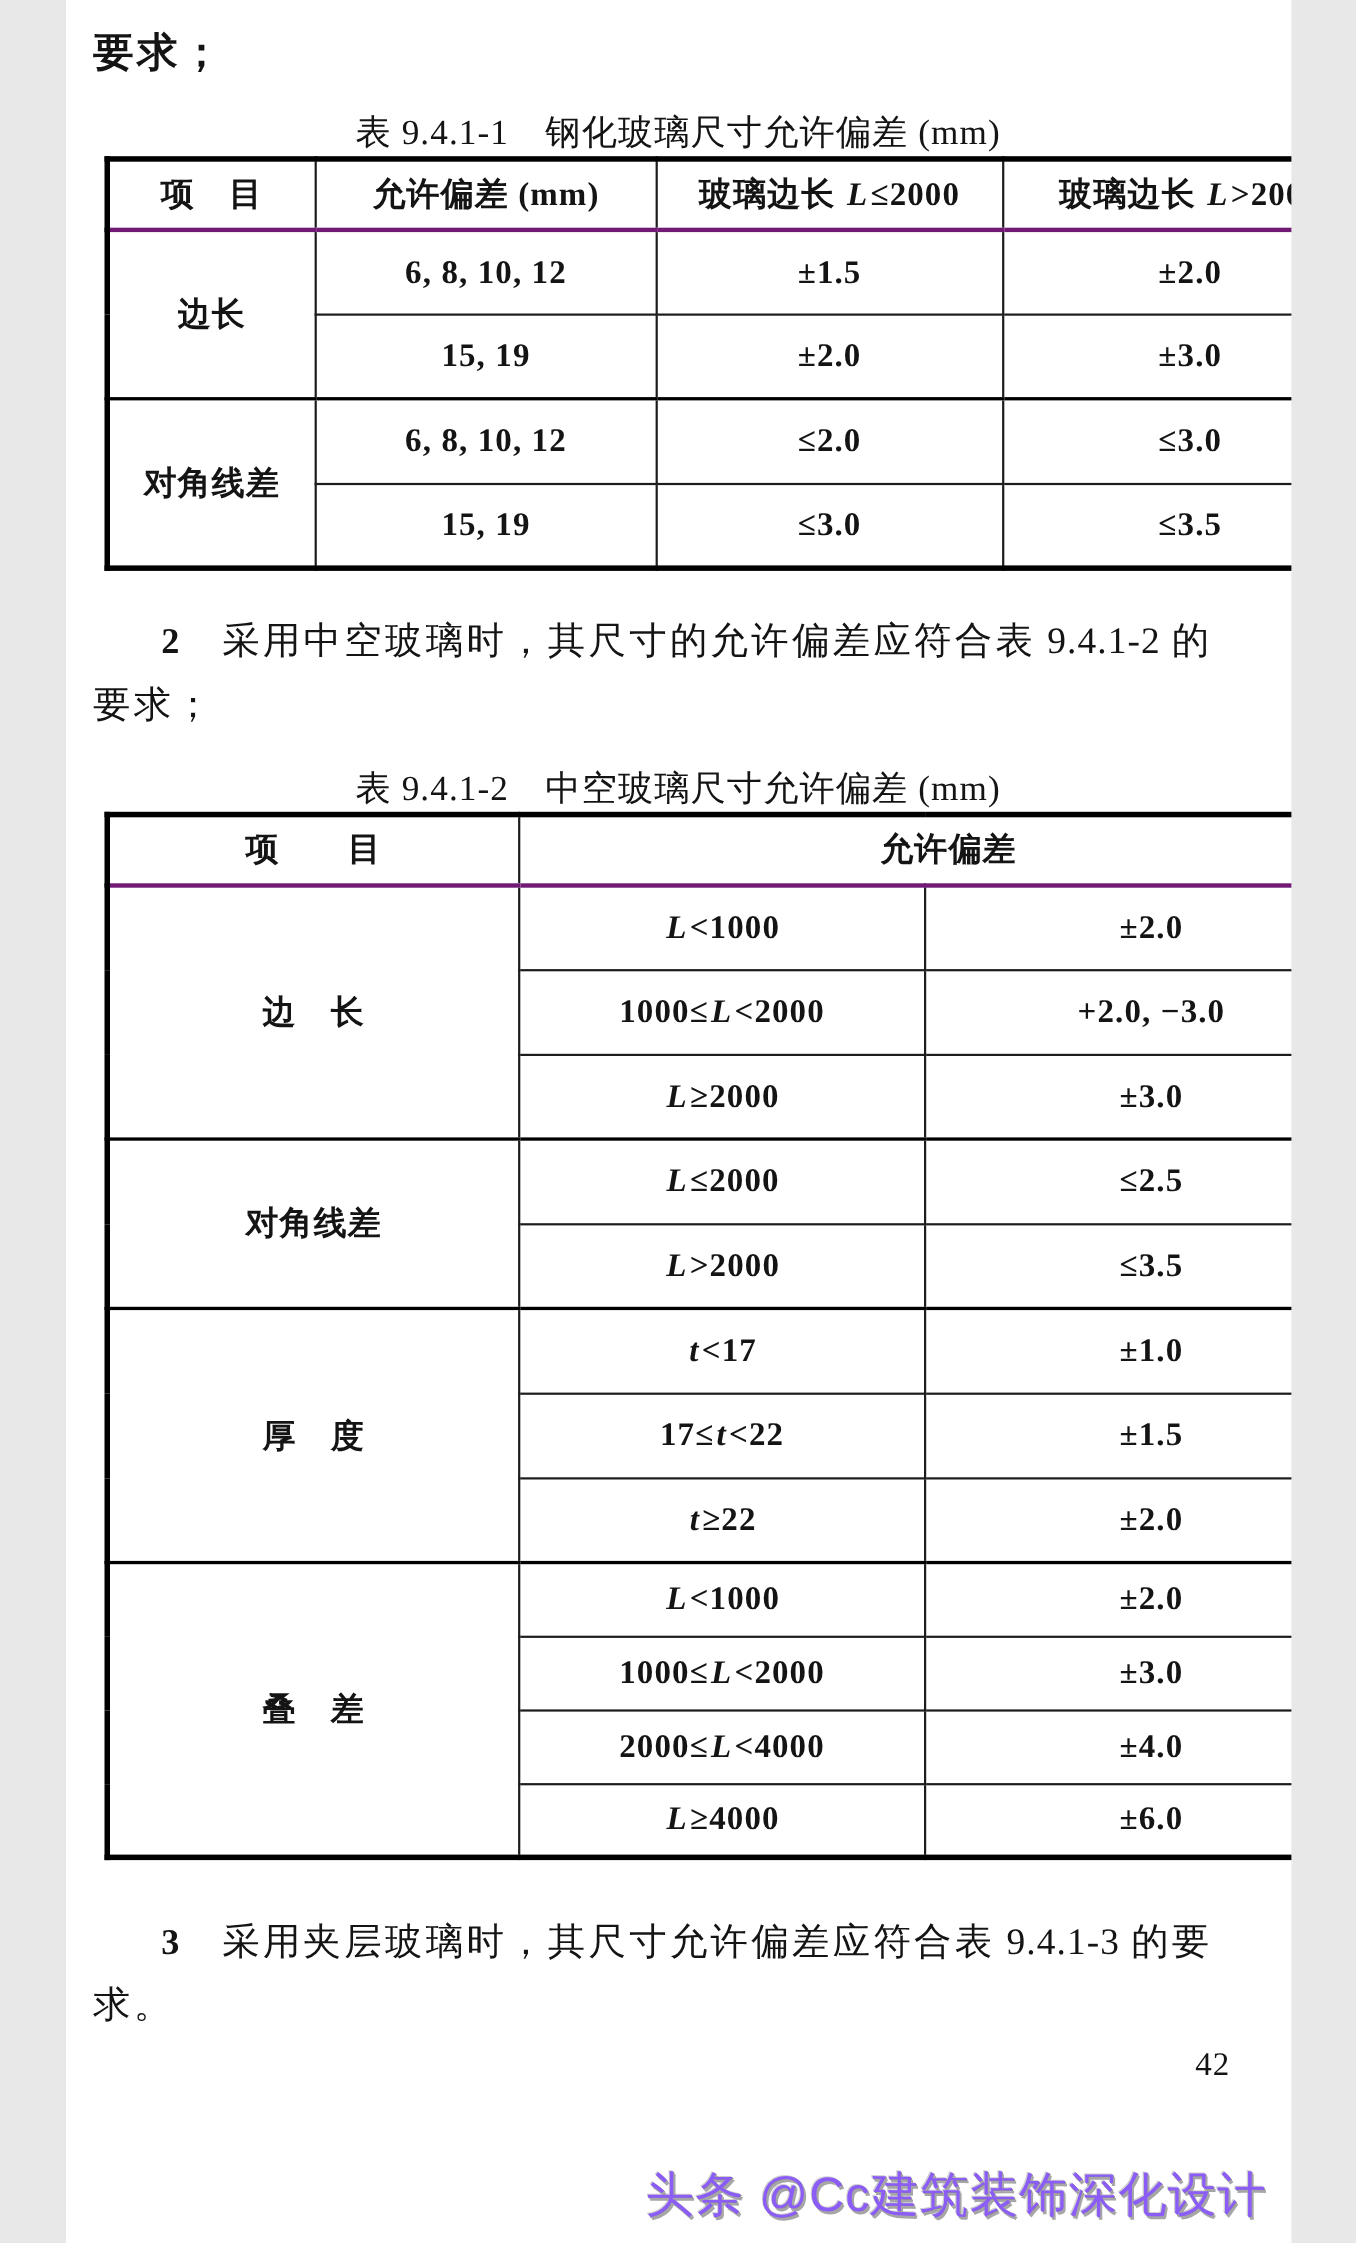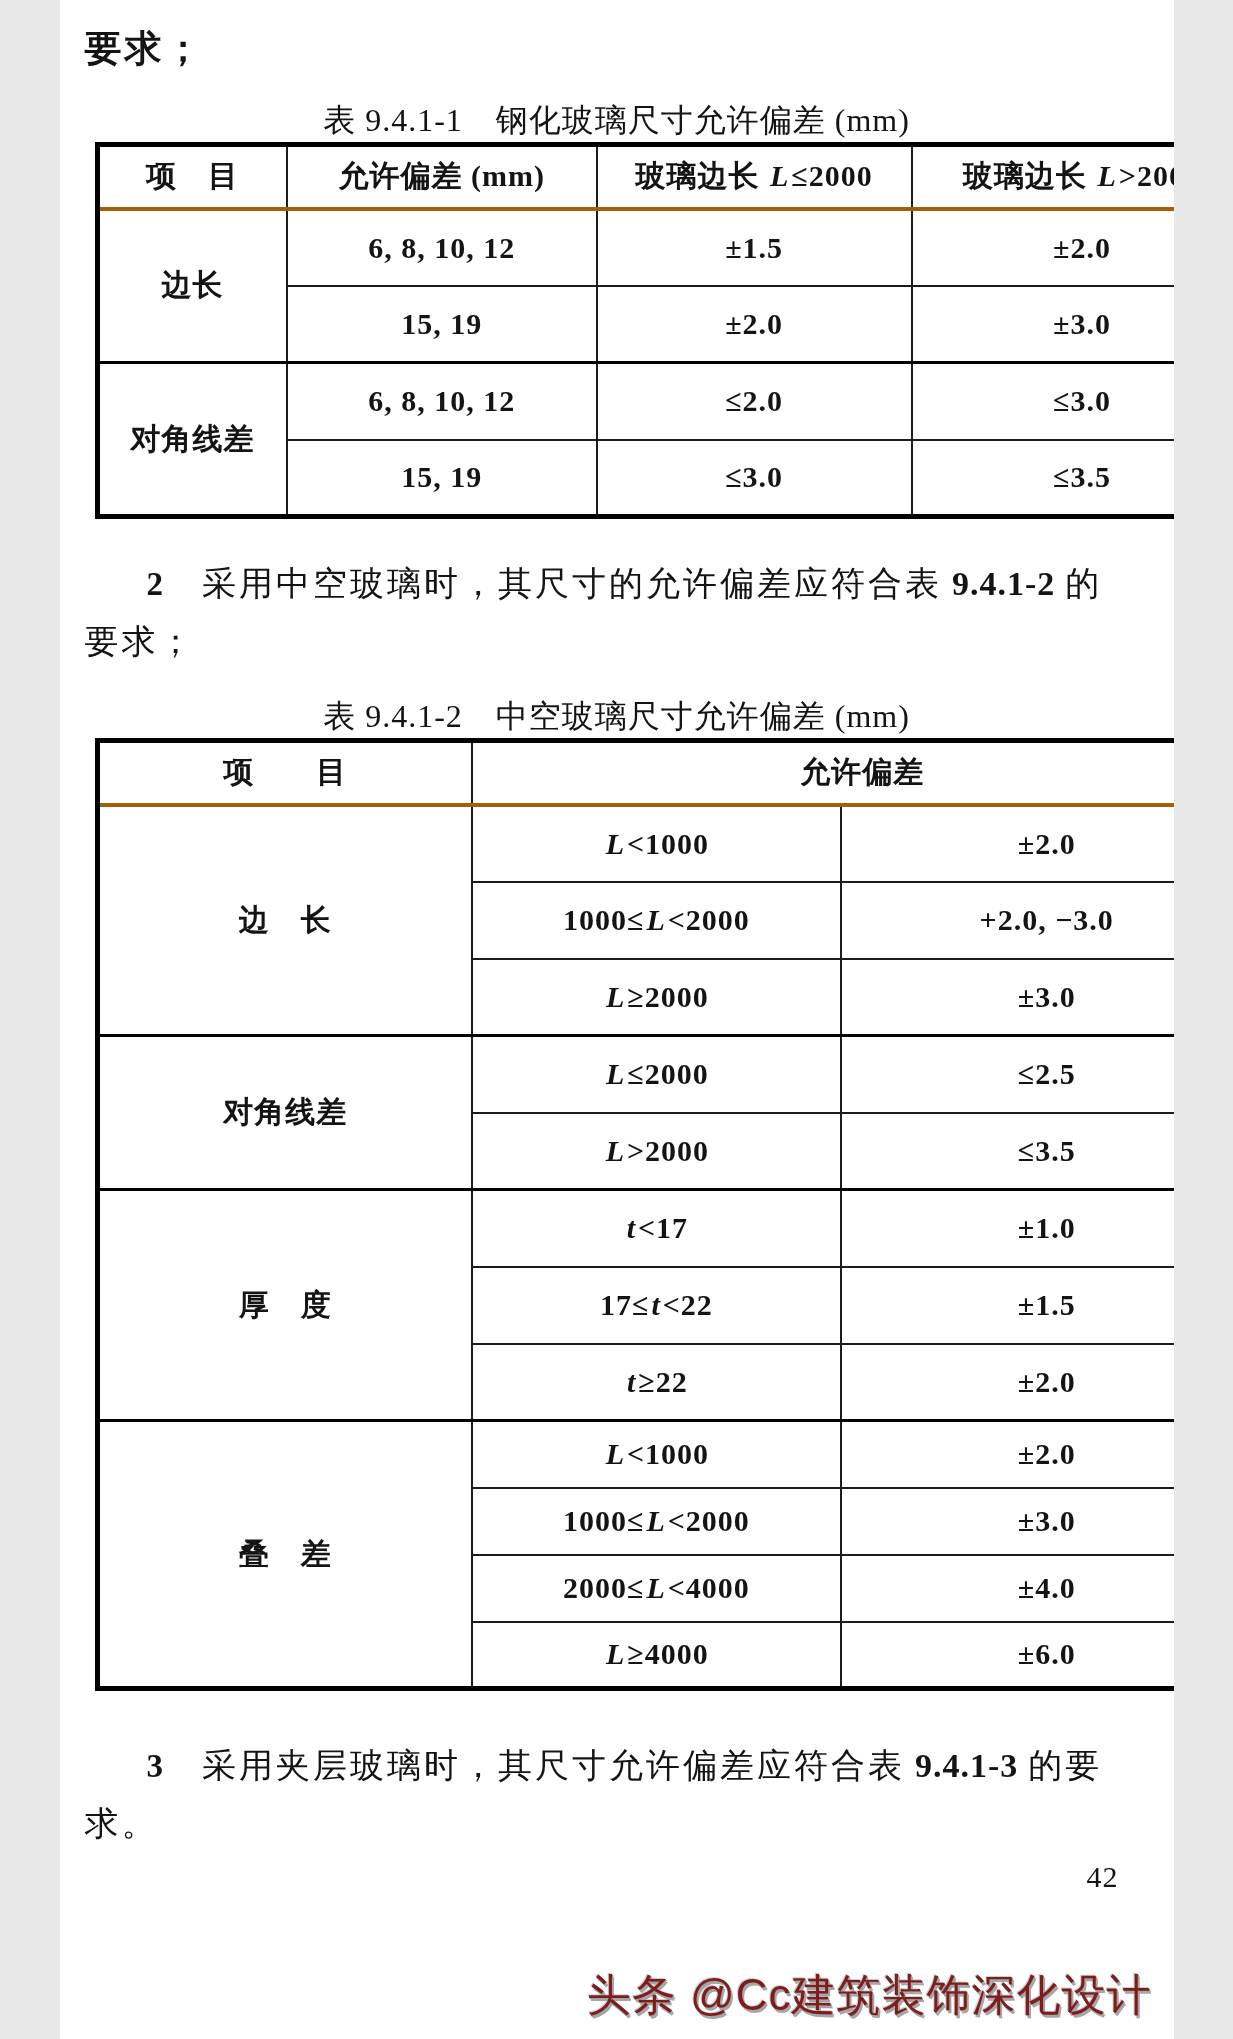--- a/index.html
+++ b/index.html
@@ -13,39 +13,39 @@
   .tbl-title{
     text-align:center;font-weight:400;font-size:32px;line-height:44px;margin-top:24px;letter-spacing:1px;
   }
   table.t{
     border-collapse:collapse;table-layout:fixed;margin-left:35px;width:1162px;
     text-align:center;font-size:30px;border:5px solid #000;
   }
   table.t td{
     border:2px solid #1c1c1c;padding:0;vertical-align:middle;font-weight:600;letter-spacing:1px;
   }
-  tr.head td{border-bottom:4px solid #a16207;}
+  tr.head td{border-bottom:4px solid #701a75;}
   tr.group-start td{border-top:3px solid #000;}
   .t1 tr{height:77px;}
   .t1 tr.head{height:64px;}
   .t2 tr{height:77px;}
   .t2 tr.head{height:64px;}
   .t2 tr.short{height:67px;}
   em{font-style:italic;font-weight:700;padding:0 2px;}
   .para{margin:36px 25px 0 25px;font-size:34px;line-height:57px;letter-spacing:3px;}
   .para3{margin-top:46px;}
   .pnum{font-weight:700;margin-left:62px;margin-right:36px;font-size:33px;}
-  .ref{font-weight:700;margin:16px 10px;letter-spacing:1px;}
+  .ref{font-weight:400;margin:16px 10px;letter-spacing:1px;}
   .pageno{
     text-align:right;margin:8px 55px 0 0;font-size:30px;letter-spacing:1px;
   }
   .watermark{
     position:absolute;right:22px;bottom:14px;font-size:44px;letter-spacing:1px;
     font-family:"Liberation Sans","DejaVu Sans",sans-serif;
-    color:#7f1d1d;
+    color:#8b5cf6;
     text-shadow:2px 3px 0 #a6a6a6,1px 1px 0 #8f8f8f,-1px -1px 0 #cfcfcf;
   }
 </style>
 </head>
 <body>
 
 <div class="page">
 
   <div class="lead">要求；</div>
 

